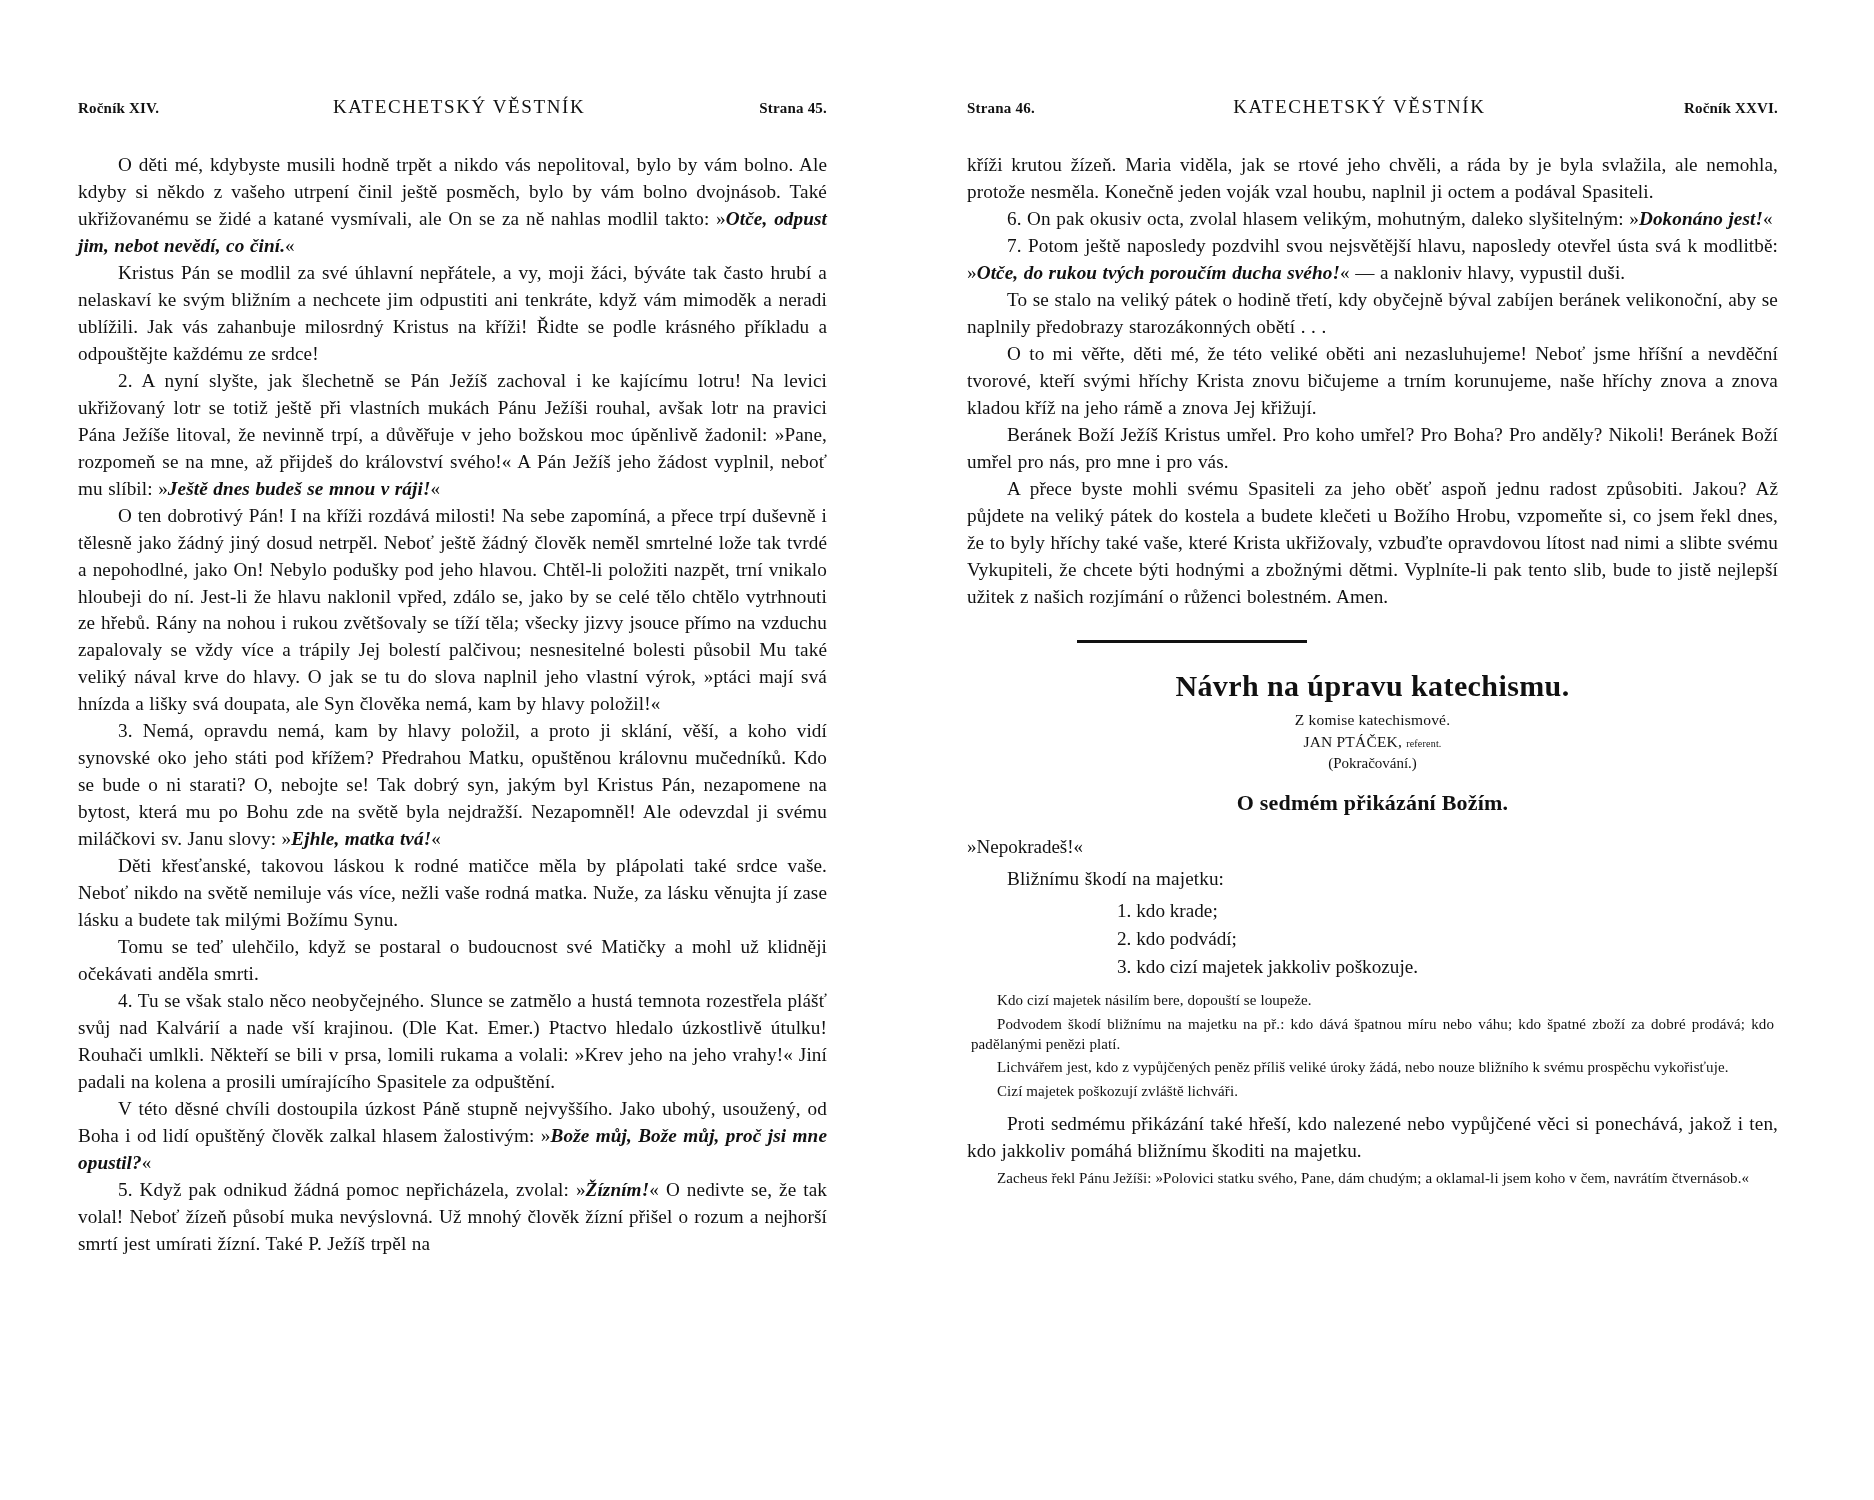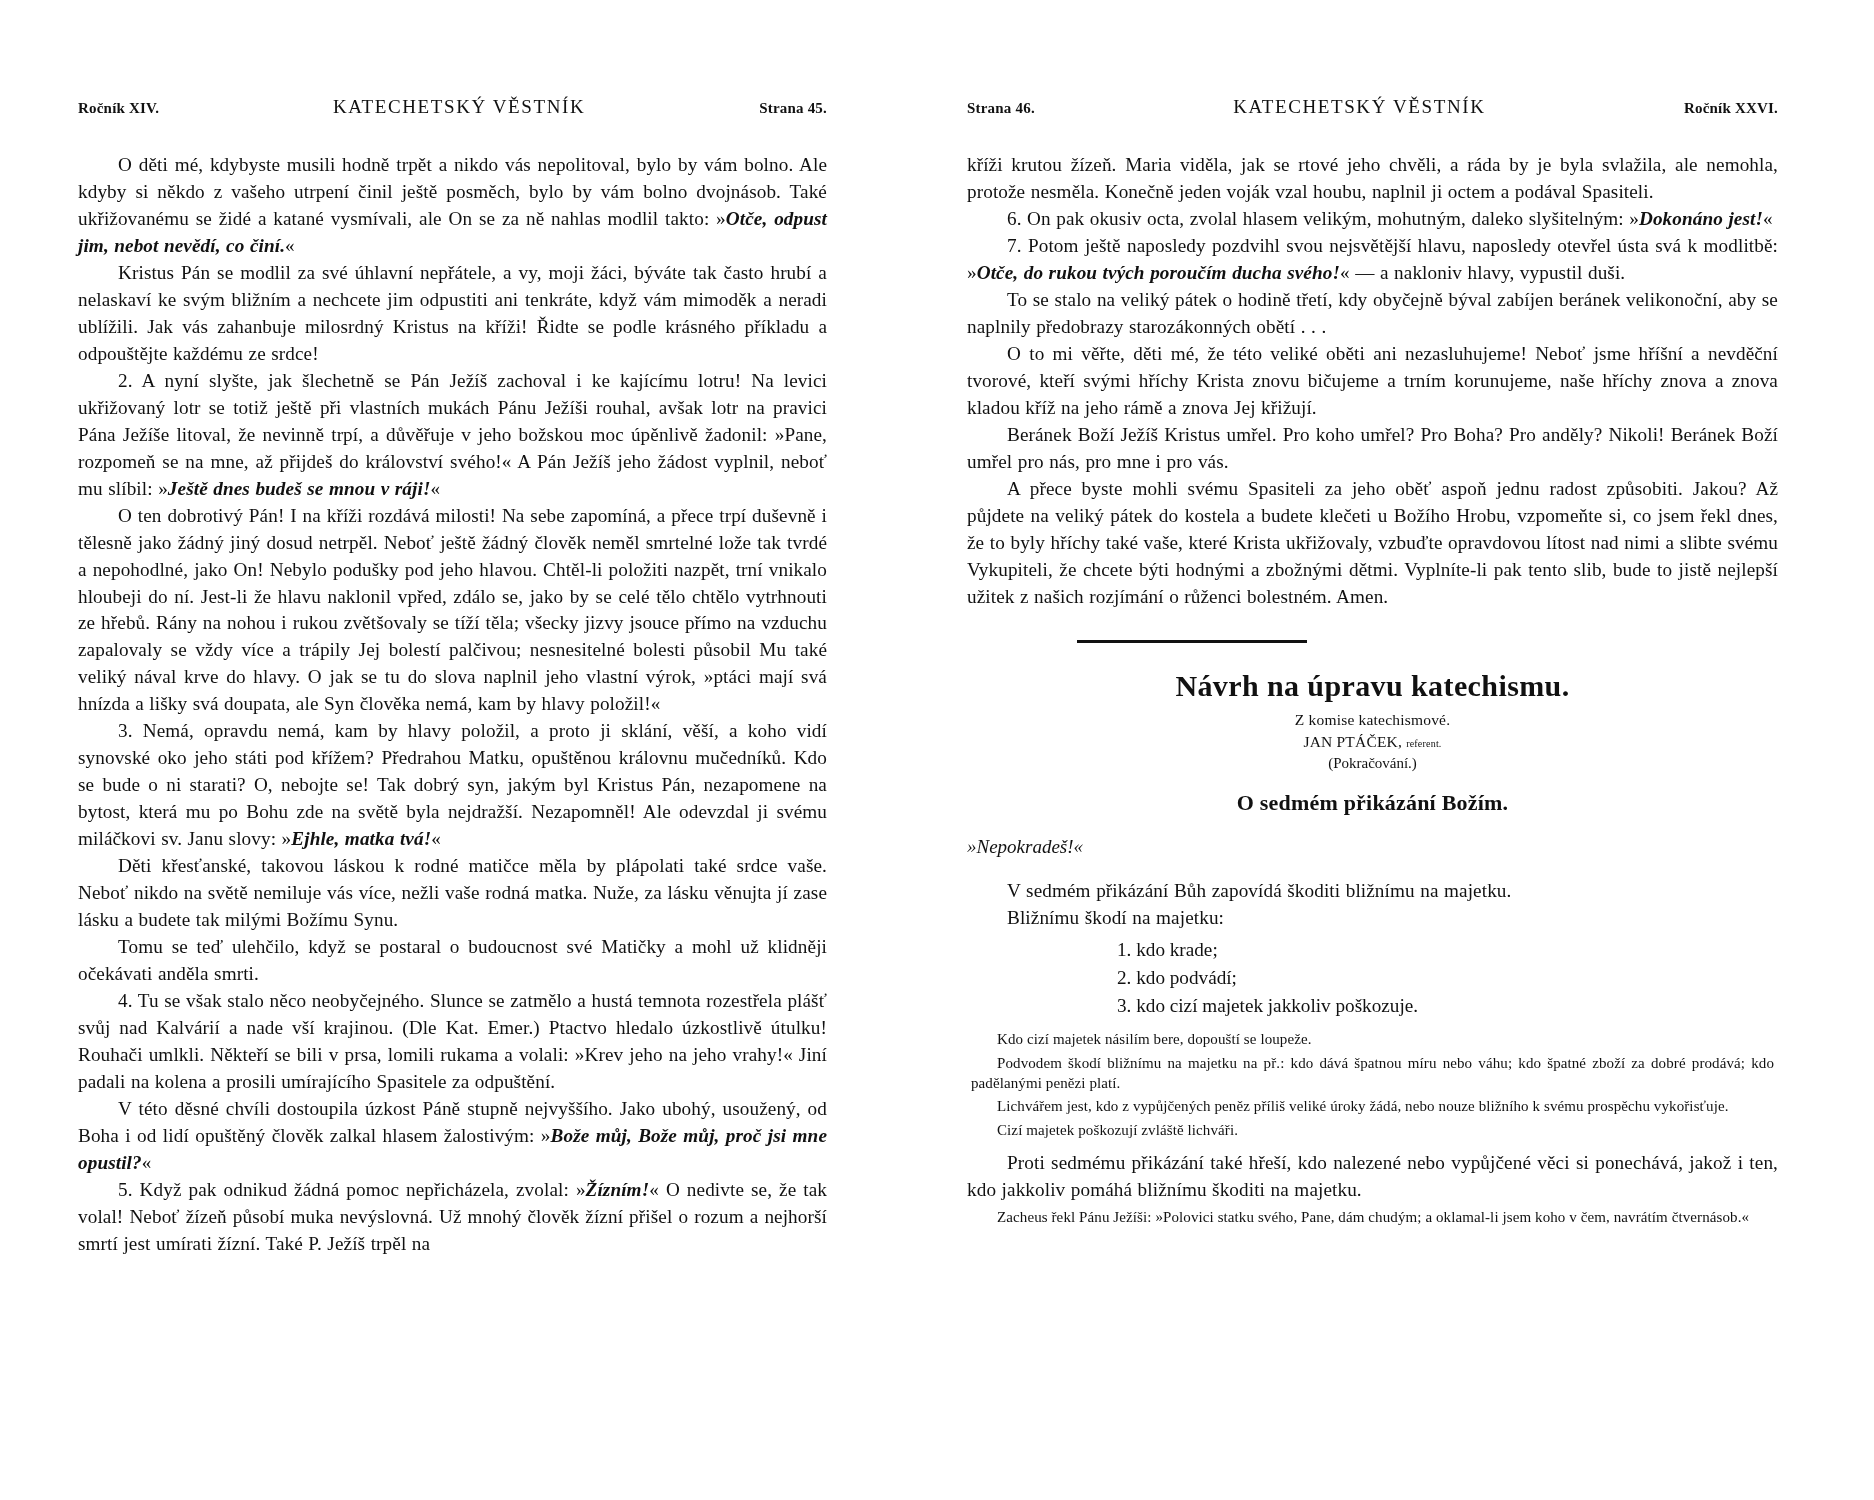--- a/index.html
+++ b/index.html
@@ -100,22 +100,21 @@
     margin: 0 0 18px 0;
   }
   .art-h2 {
     font-size: 22px;
     text-align: center;
     margin: 0 0 20px 0;
     letter-spacing: 0.2px;
   }
   .lead-it {
     font-size: 19px;
-    font-style: italic;
-    margin: 0 0 20px 0;
+    margin: 0 0 8px 0;
   }
   ol.cmd {
     margin: 4px 0 10px 0;
     padding: 0 0 0 150px;
     list-style: none;
     font-size: 19.2px;
     line-height: 1.45;
   }
   ol.cmd li { margin: 0; }
   p.fine {
@@ -192,21 +191,20 @@
     <p class="art-sub2">
       <span>JAN PTÁČEK,</span>
       <span class="small">referent.</span>
     </p>
     <p class="art-note">(Pokračování.)</p>
 
     <h2 class="art-h2">O sedmém přikázání Božím.</h2>
 
     <p class="lead-it">»Nepokradeš!«</p>
 
-    <p class="body">V sedmém přikázání Bůh zapovídá škoditi bližnímu na majetku.</p>
     <p class="body">Bližnímu škodí na majetku:</p>
 
     <ol class="cmd">
       <li>1. kdo krade;</li>
       <li>2. kdo podvádí;</li>
       <li>3. kdo cizí majetek jakkoliv poškozuje.</li>
     </ol>
 
     <p class="fine">Kdo cizí majetek násilím bere, dopouští se loupeže.</p>
     <p class="fine">Podvodem škodí bližnímu na majetku na př.: kdo dává špatnou míru nebo váhu; kdo špatné zboží za dobré prodává; kdo padělanými penězi platí.</p>

